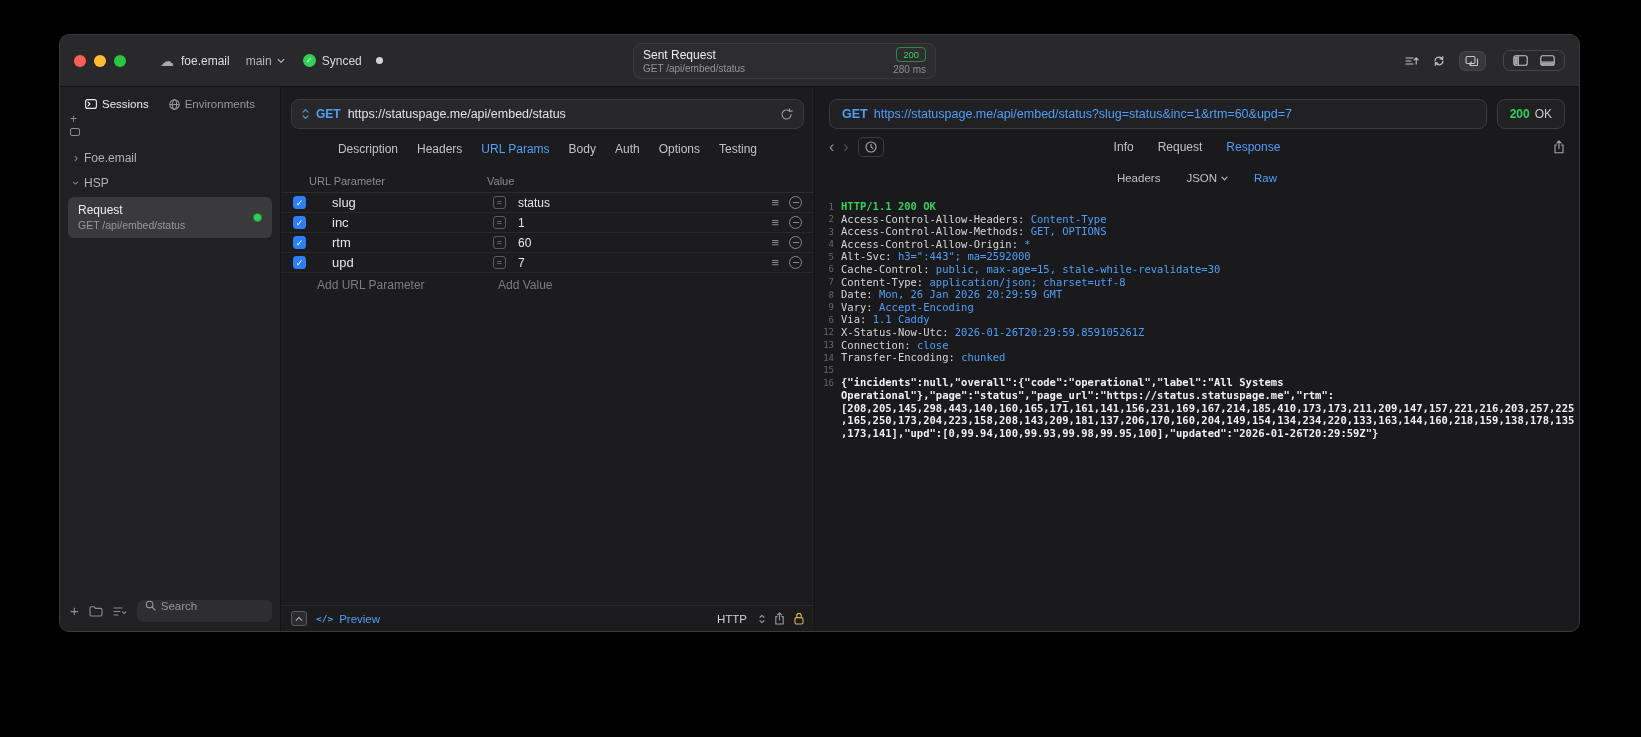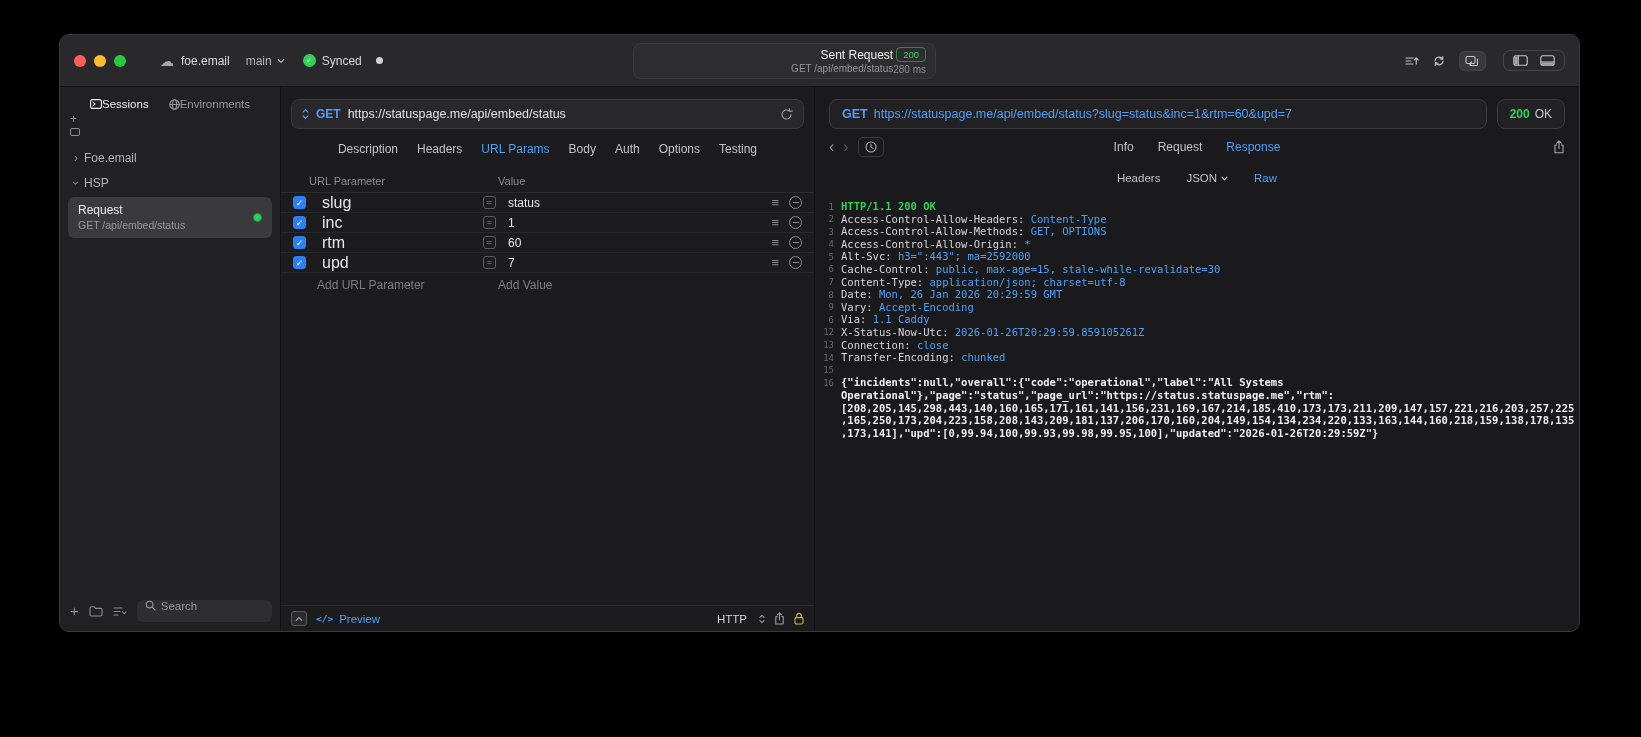--- a/index.html
+++ b/index.html
@@ -19,21 +19,21 @@
   .cloud { margin-left:34px; font-size:14px; color:#a8a8ae; }
   .project { margin-left:7px; font-size:12px; color:#dcdcde; }
   .branch { margin-left:16px; display:flex; align-items:center; gap:5px; font-size:12px; color:#b4b4b8; cursor:default; }
   .synced { margin-left:18px; display:flex; align-items:center; gap:6px; font-size:12px; color:#d8d8dc; }
   .check-circle { width:13px; height:13px; border-radius:50%; background:#30d158; color:#fff; font-size:8px;
                   display:flex; align-items:center; justify-content:center; }
   .mod-dot { margin-left:14px; width:7px; height:7px; border-radius:50%; background:#d2d2d6; }
 
   .summary-pill { position:absolute; left:573px; top:8px; width:303px; height:36px; background:#2d2d2f;
                   border:1px solid #3a3a3d; border-radius:8px; display:flex; align-items:center; padding:0 9px; }
-  .sp-center { flex:1; text-align:right; line-height:1; }
+  .sp-center { flex:1; text-align:left; line-height:1; }
   .sp-title { font-size:12px; color:#ececee; }
   .sp-sub { font-size:10px; color:#94949a; margin-top:3px; }
   .sp-right { display:flex; flex-direction:column; align-items:flex-end; gap:2px; }
   .status-badge { font-size:9.5px; color:#30d158; border:1px solid rgba(48,209,88,.55); border-radius:4px;
                   padding:0 6px; line-height:13px; }
   .sp-ms { font-size:10px; color:#8e8e93; }
 
   .tb-icons { margin-left:auto; display:flex; align-items:center; gap:13px; color:#c6c6ca; }
   .tb-btn { display:flex; align-items:center; justify-content:center; }
   .tb-btn.boxed { background:#39393c; border:1px solid #46464a; border-radius:6px; padding:3px 5px; }
@@ -44,21 +44,21 @@
   
   .content { display:flex; height:calc(100% - 52px); }
   .sidebar { width:221px; background:#212123; border-right:1px solid #131315; position:relative; }
   .request-panel { width:534px; background:#1c1c1e; border-right:1px solid #131315; position:relative;
                    display:flex; flex-direction:column; }
   .response-panel { flex:1; background:#1a1a1c; display:flex; flex-direction:column; position:relative; }
 
   
   .sb-tabs { height:34px; display:flex; align-items:center; justify-content:center; gap:20px;
              font-size:11.5px; color:#96969b; }
-  .sb-tab { display:flex; align-items:center; cursor:default; }
+  .sb-tab { display:flex; align-items:center; gap:5px; cursor:default; }
   .sb-tab.active { color:#ececee; }
   .sb-mini { position:absolute; left:10px; top:27px; display:flex; flex-direction:column; gap:4px;
              color:#8e8e93; font-size:12px; line-height:10px; }
   .sb-mini .sq { width:10px; height:8px; border:1px solid #8e8e93; border-radius:2px; }
   .tree { margin-top:24px; }
   .tree-row { height:25px; display:flex; align-items:center; gap:6px; padding-left:14px;
               font-size:12px; color:#b2b2b6; }
   .chev { display:inline-block; color:#8a8a90; font-size:12px; line-height:1; }
   .chev.down { transform:rotate(90deg); }
   .req-card { margin:2px 8px 0; background:#3a3a3d; border-radius:6px; padding:6px 10px 7px;
@@ -76,25 +76,25 @@
   .url-bar { margin:12px 10px 0; height:30px; background:#28282a; border:1px solid #3a3a3d; border-radius:8px;
              display:flex; align-items:center; padding:0 10px; gap:7px; }
   .method { color:#4f9ff8; font-size:12px; font-weight:bold; }
   .url-text { color:#e2e2e4; font-size:12.5px; white-space:nowrap; overflow:hidden; flex:1; }
   .refresh { color:#9a9aa0; }
   .req-tabs { height:40px; display:flex; align-items:center; justify-content:center; gap:19px;
               font-size:12px; color:#c2c2c6; }
   .req-tab.active { color:#4f9ff8; }
   .table-header { position:relative; height:24px; border-bottom:1px solid #2c2c2e; font-size:11px; color:#8a8a90; }
   .table-header .col1 { position:absolute; left:28px; top:6px; }
-  .table-header .col2 { position:absolute; left:217px; top:6px; }
+  .table-header .col2 { position:absolute; left:206px; top:6px; }
   .param-row { display:flex; align-items:center; height:20px; border-bottom:1px solid #28282a; }
   .checkbox { margin-left:12px; width:13px; height:13px; background:#2d7ff7; border-radius:3.5px; color:#fff;
               font-size:9px; display:flex; align-items:center; justify-content:center; flex:0 0 auto; }
-  .p-name { margin-left:16px; width:161px; font-size:16px; color:#e6e6e8; flex:0 0 auto; }
+  .p-name { margin-left:26px; width:161px; font-size:13px; color:#e6e6e8; flex:0 0 auto; }
   .eq-icon { width:13px; height:13px; border:1px solid #5a5a5f; border-radius:3px; color:#9a9aa0;
              font-size:9px; line-height:11px; text-align:center; flex:0 0 auto; }
   .p-value { margin-left:12px; font-size:12px; color:#e6e6e8; flex:1; }
   .row-menu { color:#8a8a90; font-size:13px; margin-left:auto; }
   .row-minus { width:13px; height:13px; border:1.3px solid #87878c; border-radius:50%; margin:0 12px 0 10px;
                position:relative; flex:0 0 auto; }
   .row-minus::after { content:""; position:absolute; left:2.5px; right:2.5px; top:50%; margin-top:-0.7px;
                       height:1.4px; background:#87878c; }
   .add-row { position:relative; height:22px; font-size:12px; color:#7c7c82; }
   .add-row .add-param { position:absolute; left:36px; top:5px; }

